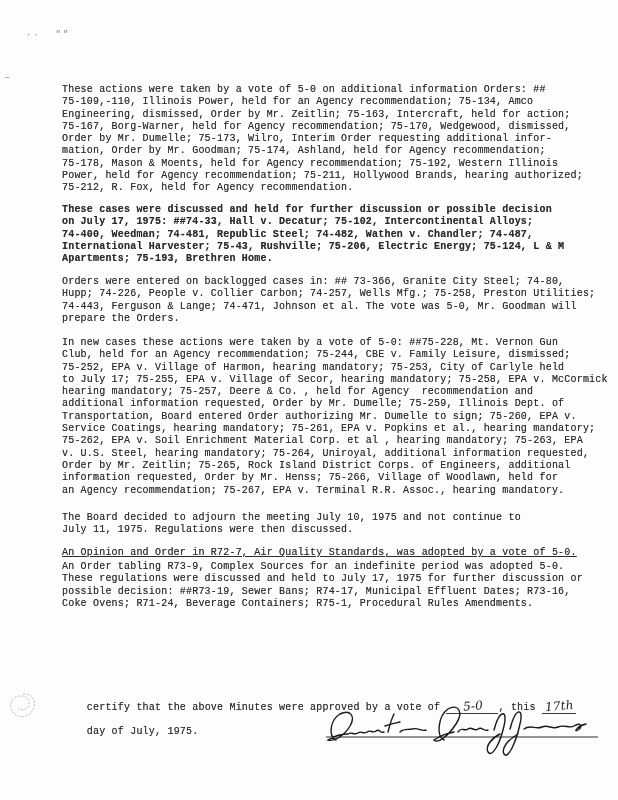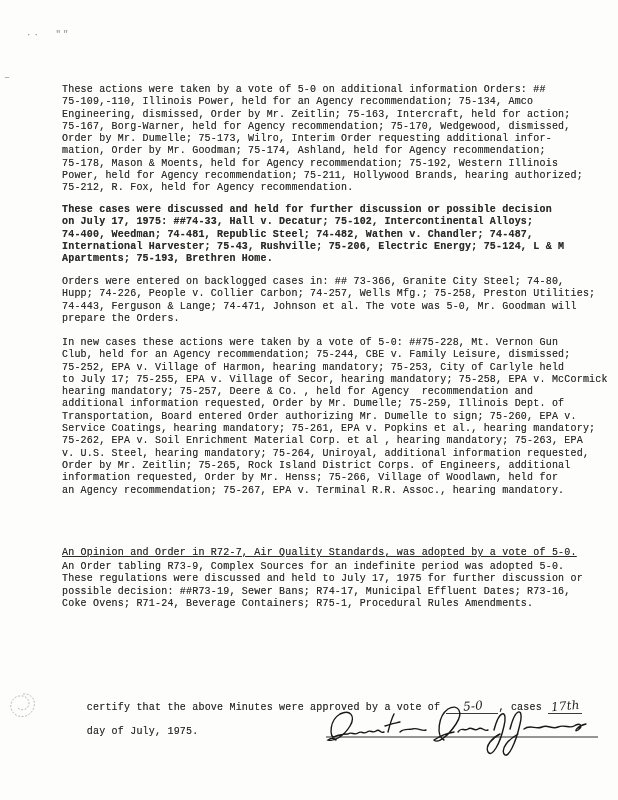--- a/index.html
+++ b/index.html
@@ -102,32 +102,34 @@
 hearing mandatory; 75-257, Deere &amp; Co. , held for Agency  recommendation and
 additional information requested, Order by Mr. Dumelle; 75-259, Illinois Dept. of
 Transportation, Board entered Order authorizing Mr. Dumelle to sign; 75-260, EPA v.
 Service Coatings, hearing mandatory; 75-261, EPA v. Popkins et al., hearing mandatory;
 75-262, EPA v. Soil Enrichment Material Corp. et al , hearing mandatory; 75-263, EPA
 v. U.S. Steel, hearing mandatory; 75-264, Uniroyal, additional information requested,
 Order by Mr. Zeitlin; 75-265, Rock Island District Corps. of Engineers, additional
 information requested, Order by Mr. Henss; 75-266, Village of Woodlawn, held for
 an Agency recommendation; 75-267, EPA v. Terminal R.R. Assoc., hearing mandatory.</div>
 
+  <div class="typed p5">The Board decided to adjourn the meeting July 10, 1975 and not continue to
+July 11, 1975. Regulations were then discussed.</div>
 
   <div class="typed p6">An Opinion and Order in R72-7, Air Quality Standards, was adopted by a vote of 5-0.</div>
 
   <div class="typed p7">An Order tabling R73-9, Complex Sources for an indefinite period was adopted 5-0.
 These regulations were discussed and held to July 17, 1975 for further discussion or
 possible decision: ##R73-19, Sewer Bans; R74-17, Municipal Effluent Dates; R73-16,
 Coke Ovens; R71-24, Beverage Containers; R75-1, Procedural Rules Amendments.</div>
 
 
   <div class="typed cert">
     <br>
-    <span>certify that the above Minutes were approved by a vote of </span><span class="blank blank-vote"><span class="hand">5-0</span></span><span>, cases </span><span class="blank blank-date"><span class="hand">17th</span></span><br>
+    <span>certify that the above Minutes were approved by a vote of </span><span class="blank blank-vote"><span class="hand">5-0</span></span><span>, this </span><span class="blank blank-date"><span class="hand">17th</span></span><br>
     <span>day of July, 1975.</span>
   </div>
 
   <div class="sig-area">
     <span class="sr-only">Christan L Moffett</span>
     <svg width="310" height="70" viewBox="0 0 310 70">
       <line x1="34" y1="41" x2="306" y2="41" stroke="#2e2e2e" stroke-width="1"></line>
       <g fill="none" stroke="#191919" stroke-width="1.4" stroke-linecap="round">
         <path d="M44,44 C36,40 38,24 48,18 C58,13 64,20 58,30 C52,40 42,46 36,44 C42,40 50,38 56,38 C60,35 62,40 66,37 C70,34 71,39 75,36 C79,33 80,38 84,35 C88,32 88,38 92,36"></path>
         <path d="M96,36 C98,28 100,22 102,18 M93,30 C98,28 104,27 108,26"></path>

